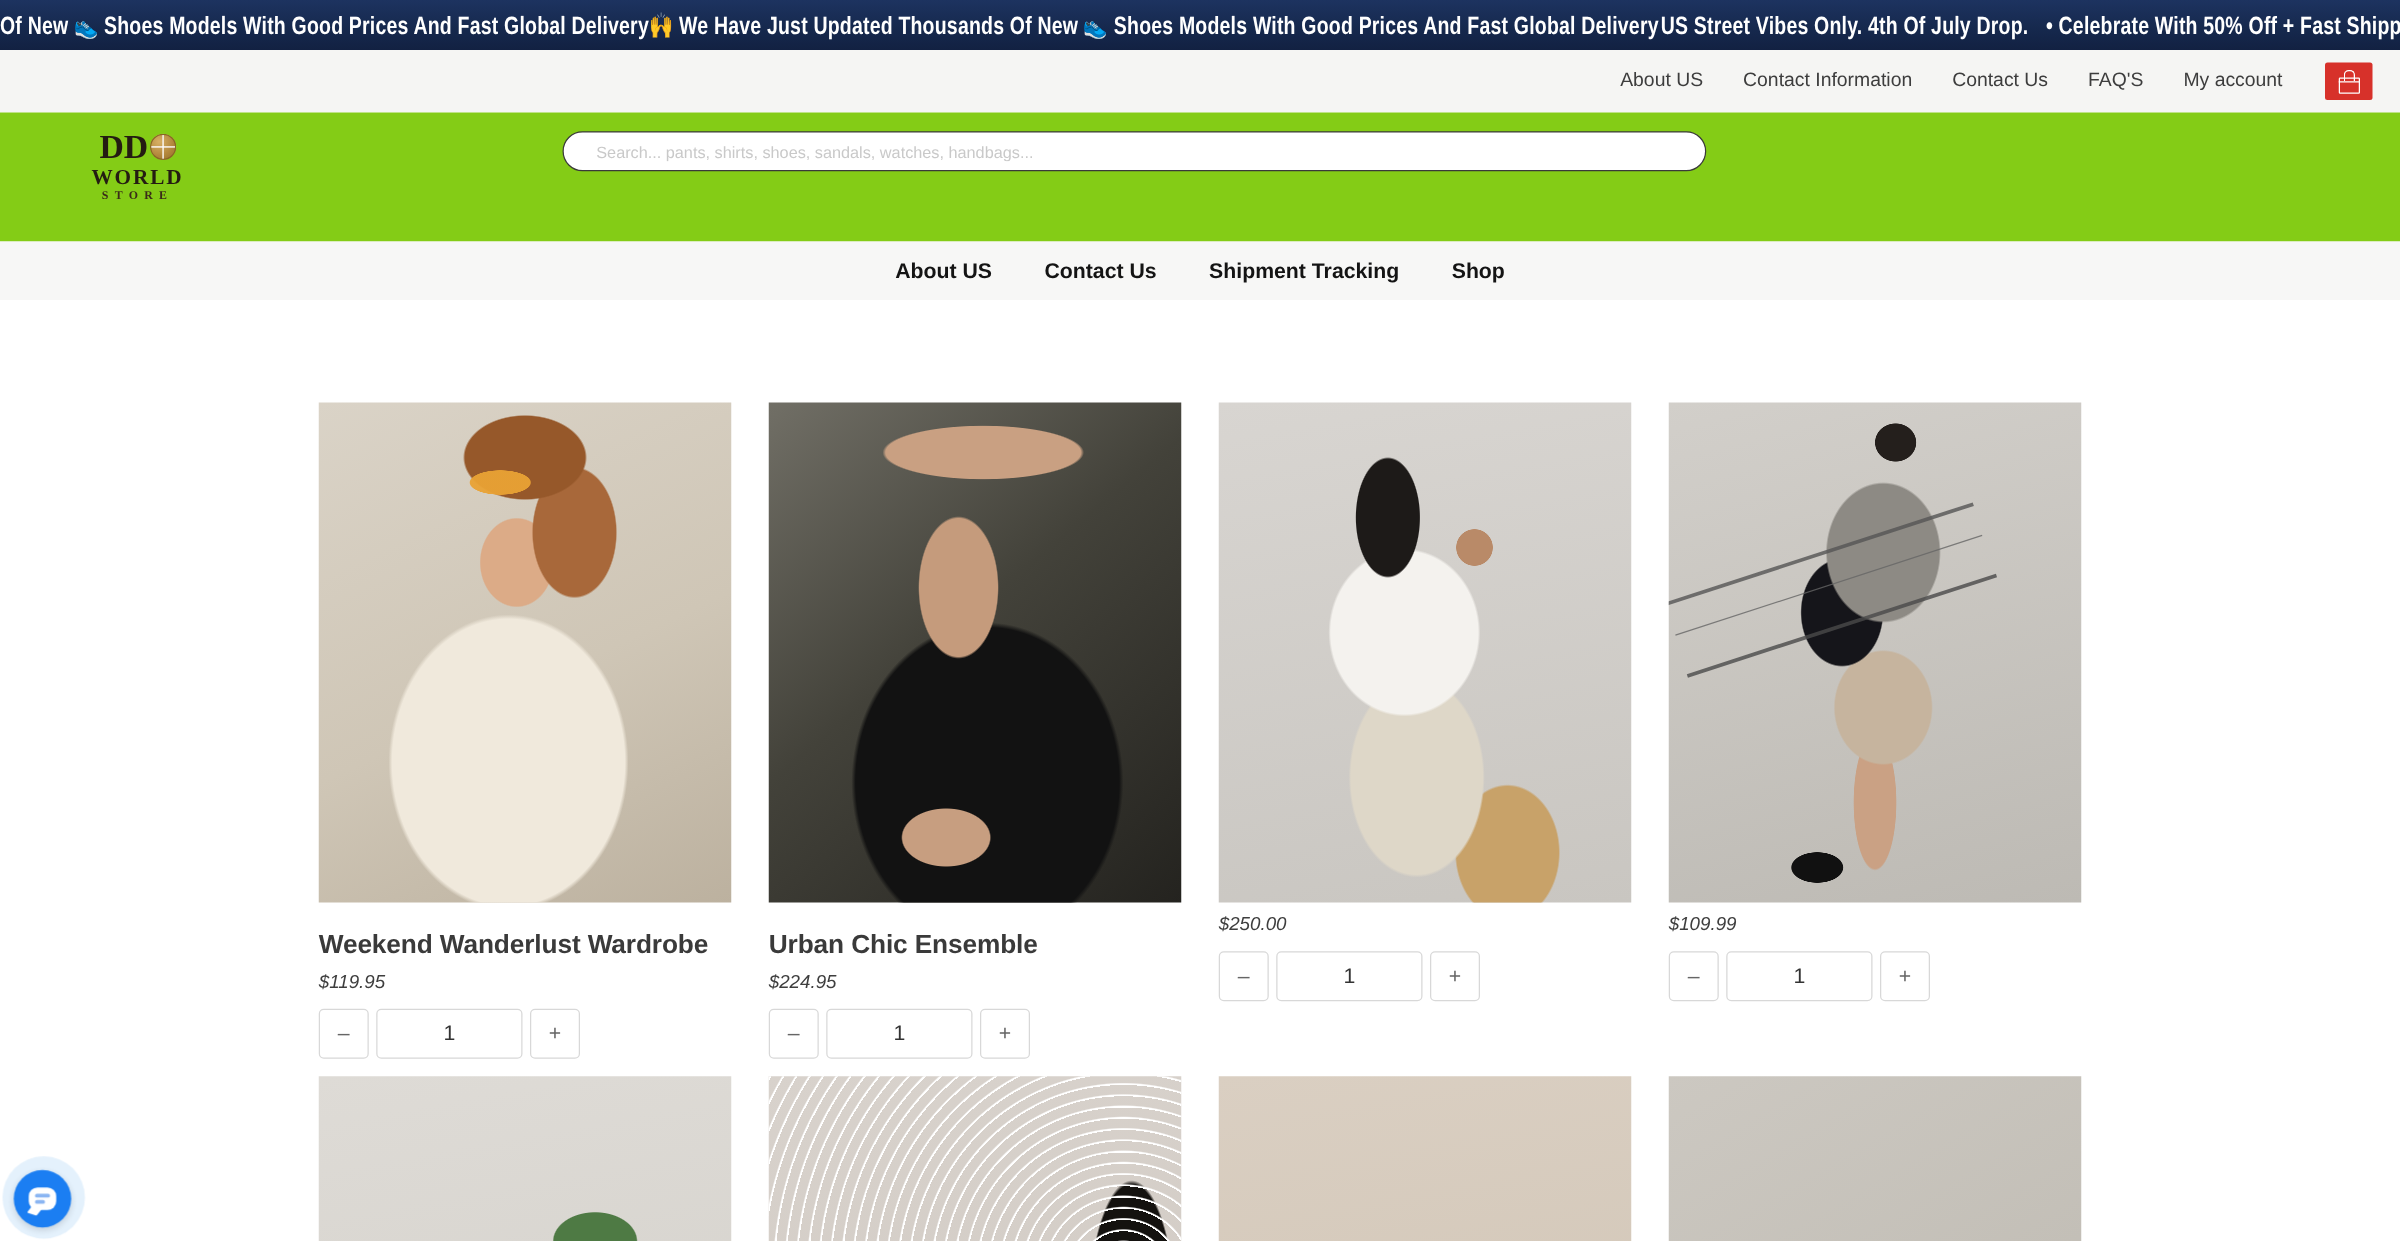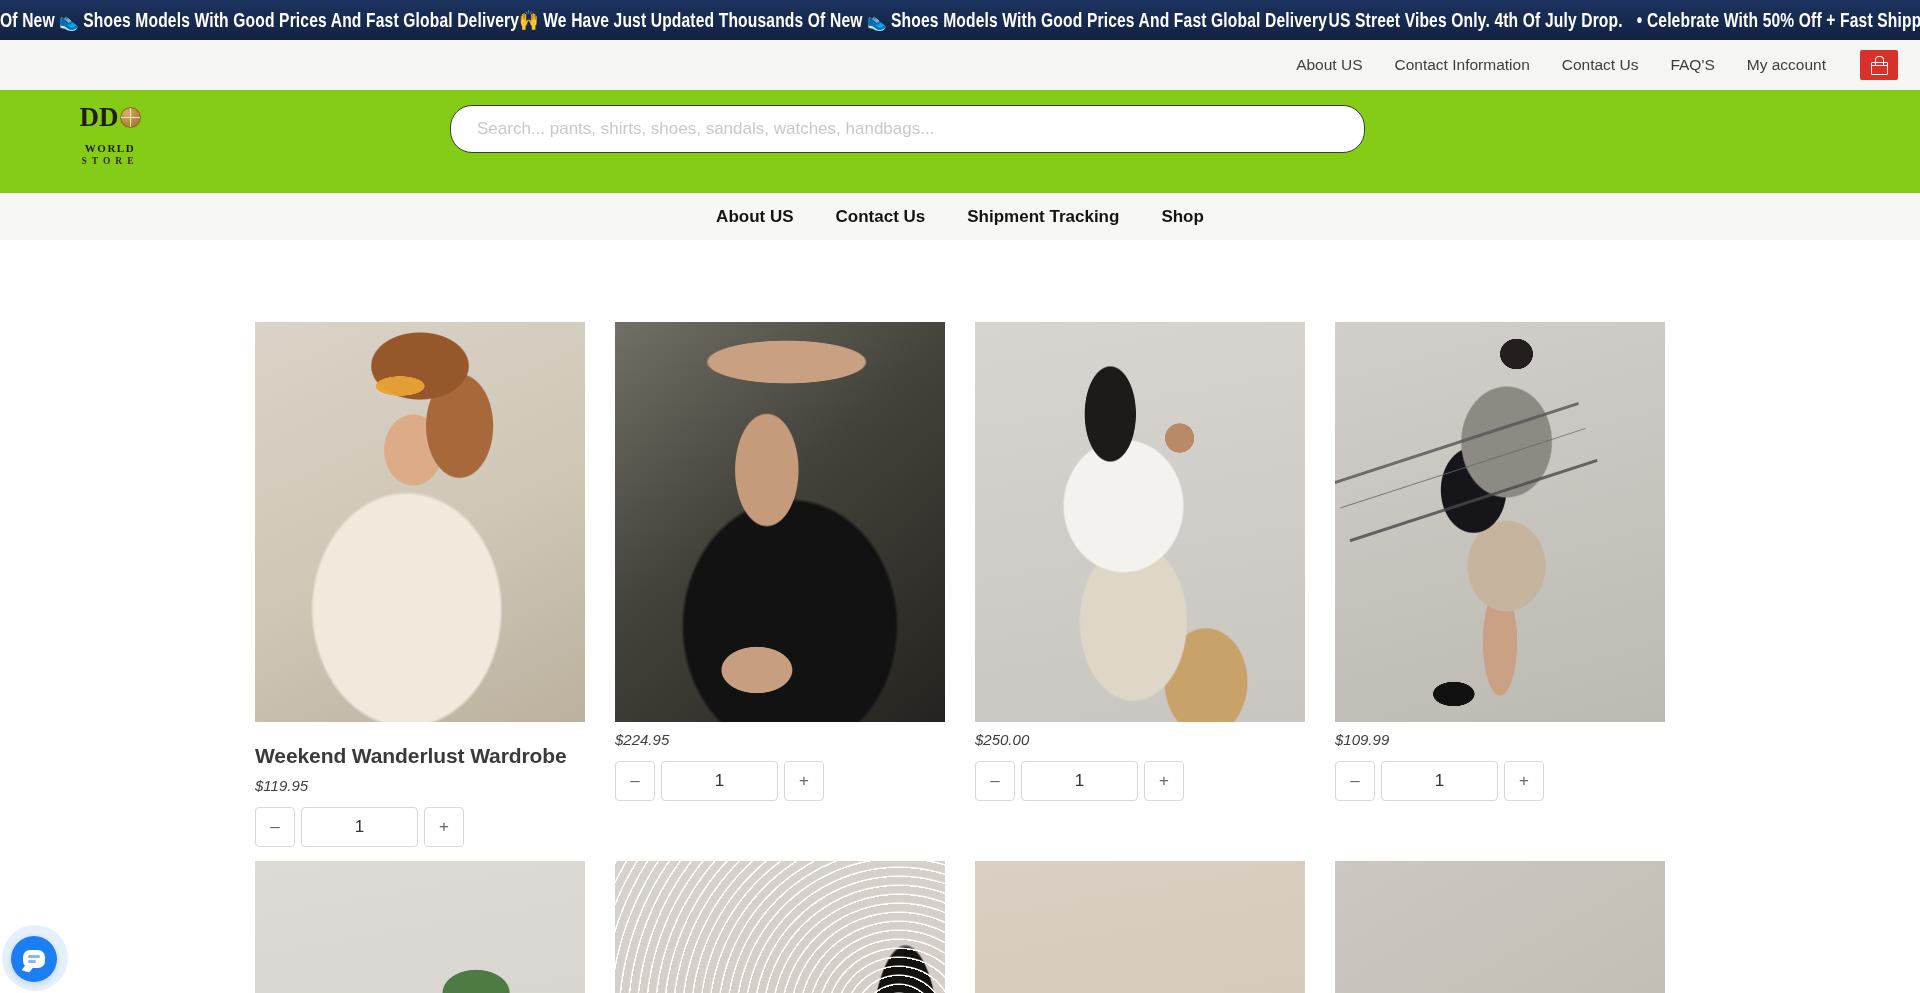--- a/index.html
+++ b/index.html
@@ -30,25 +30,25 @@
   .header { position:relative; height:103px; background:#84cc16; }
   .logo { position:absolute; left:55px; top:14px; width:110px; text-align:center;
     font-family:"Liberation Serif", serif; color:#241c12; line-height:1; cursor:pointer; }
   .logo-row1 { font-size:27px; font-weight:700; display:flex; align-items:center; justify-content:center; gap:1px; }
   .globe { display:inline-block; width:21px; height:21px; border-radius:50%;
     background:
       linear-gradient(90deg, transparent 46%, rgba(255,255,255,.75) 48%, rgba(255,255,255,.75) 52%, transparent 54%),
       linear-gradient(0deg, transparent 46%, rgba(255,255,255,.75) 48%, rgba(255,255,255,.75) 52%, transparent 54%),
       radial-gradient(circle at 35% 30%, #d8b065 0%, #b3873c 55%, #8f6a28 100%);
     box-shadow:inset 0 0 0 1px #8a6527; }
-  .logo-row2 { font-size:11px; font-weight:700; letter-spacing:1.5px; margin-top:12px; }
+  .logo-row2 { font-size:17px; font-weight:700; letter-spacing:1.5px; margin-top:2px; }
   .logo-row3 { font-size:9.5px; font-weight:700; letter-spacing:5px; margin-top:3px; color:#3a2c18; }
-  .search { position:absolute; left:450px; top:15px; width:915px; height:48px;
+  .search { position:absolute; left:450px; top:15px; width:915px; height:32px;
     border:1.5px solid #3a3a3a; border-radius:22px; background:#fff; padding:0 26px;
-    font-size:17px; color:#333; outline:none; font-family:"Liberation Sans", sans-serif; }
+    font-size:13px; color:#333; outline:none; font-family:"Liberation Sans", sans-serif; }
   .search::placeholder { color:#c9c9c9; }
 
   
   .mainnav { height:47px; background:var(--nav-bg,#f7f7f6); display:flex; align-items:center;
     justify-content:center; gap:42px; }
   .mainnav a { text-decoration:none; color:#141414; font-size:17px; font-weight:700; cursor:pointer; }
 
   
   .content { padding-left:255px; padding-top:58px; background:#fff; }
   .section-title { font-size:20px; font-weight:700; color:#2e2e2e; letter-spacing:0.2px; }
@@ -177,20 +177,21 @@
         <div class="pprice">$119.95</div>
         <div class="stepper">
           <button class="step-btn">–</button>
           <input class="qty" type="text" value="1" style="">
           <button class="step-btn">+</button>
         </div>
       </div>
 
       <div class="card">
         <div class="pimg art2"></div>
+        <div class="ptitle">Urban Chic Ensemble</div>
         <div class="pprice">$224.95</div>
         <div class="stepper">
           <button class="step-btn">–</button>
           <input class="qty" type="text" value="1" style="">
           <button class="step-btn">+</button>
         </div>
       </div>
 
       <div class="card">
         <div class="pimg art3"></div>

